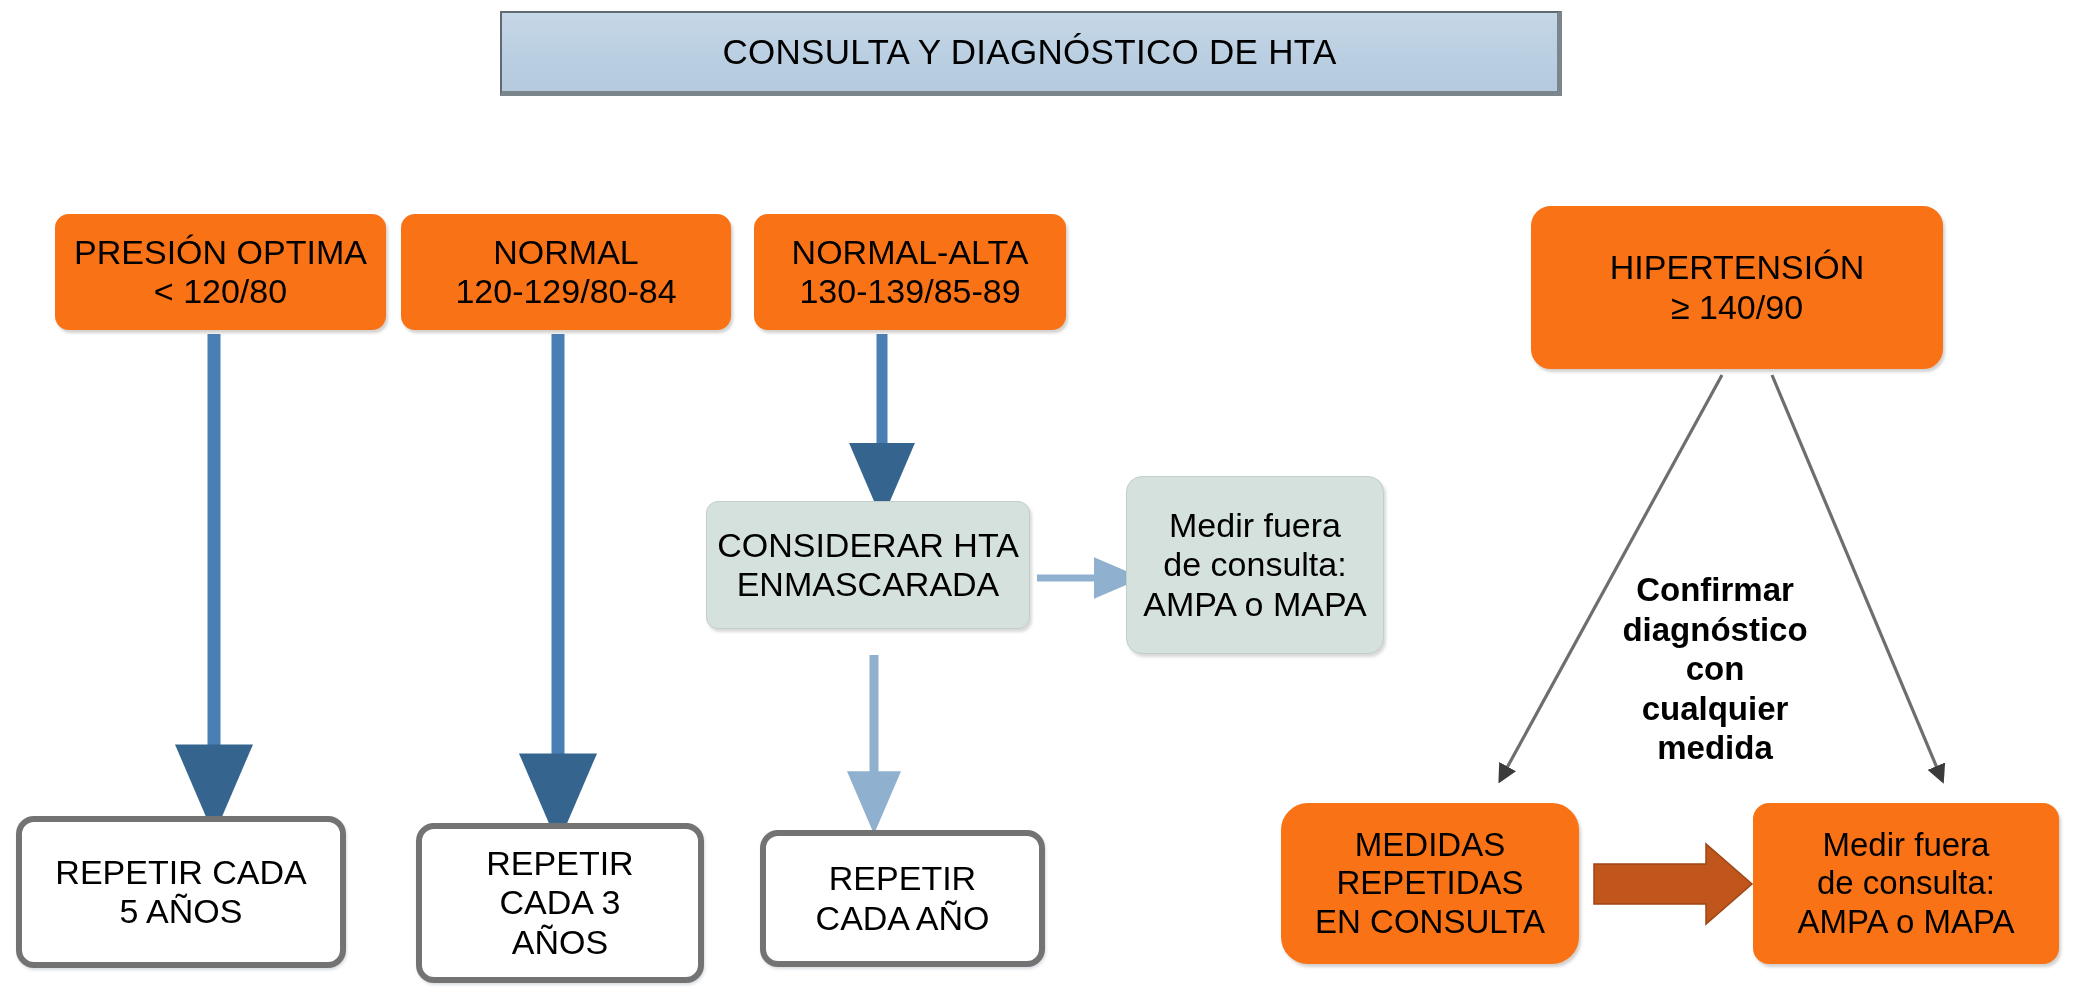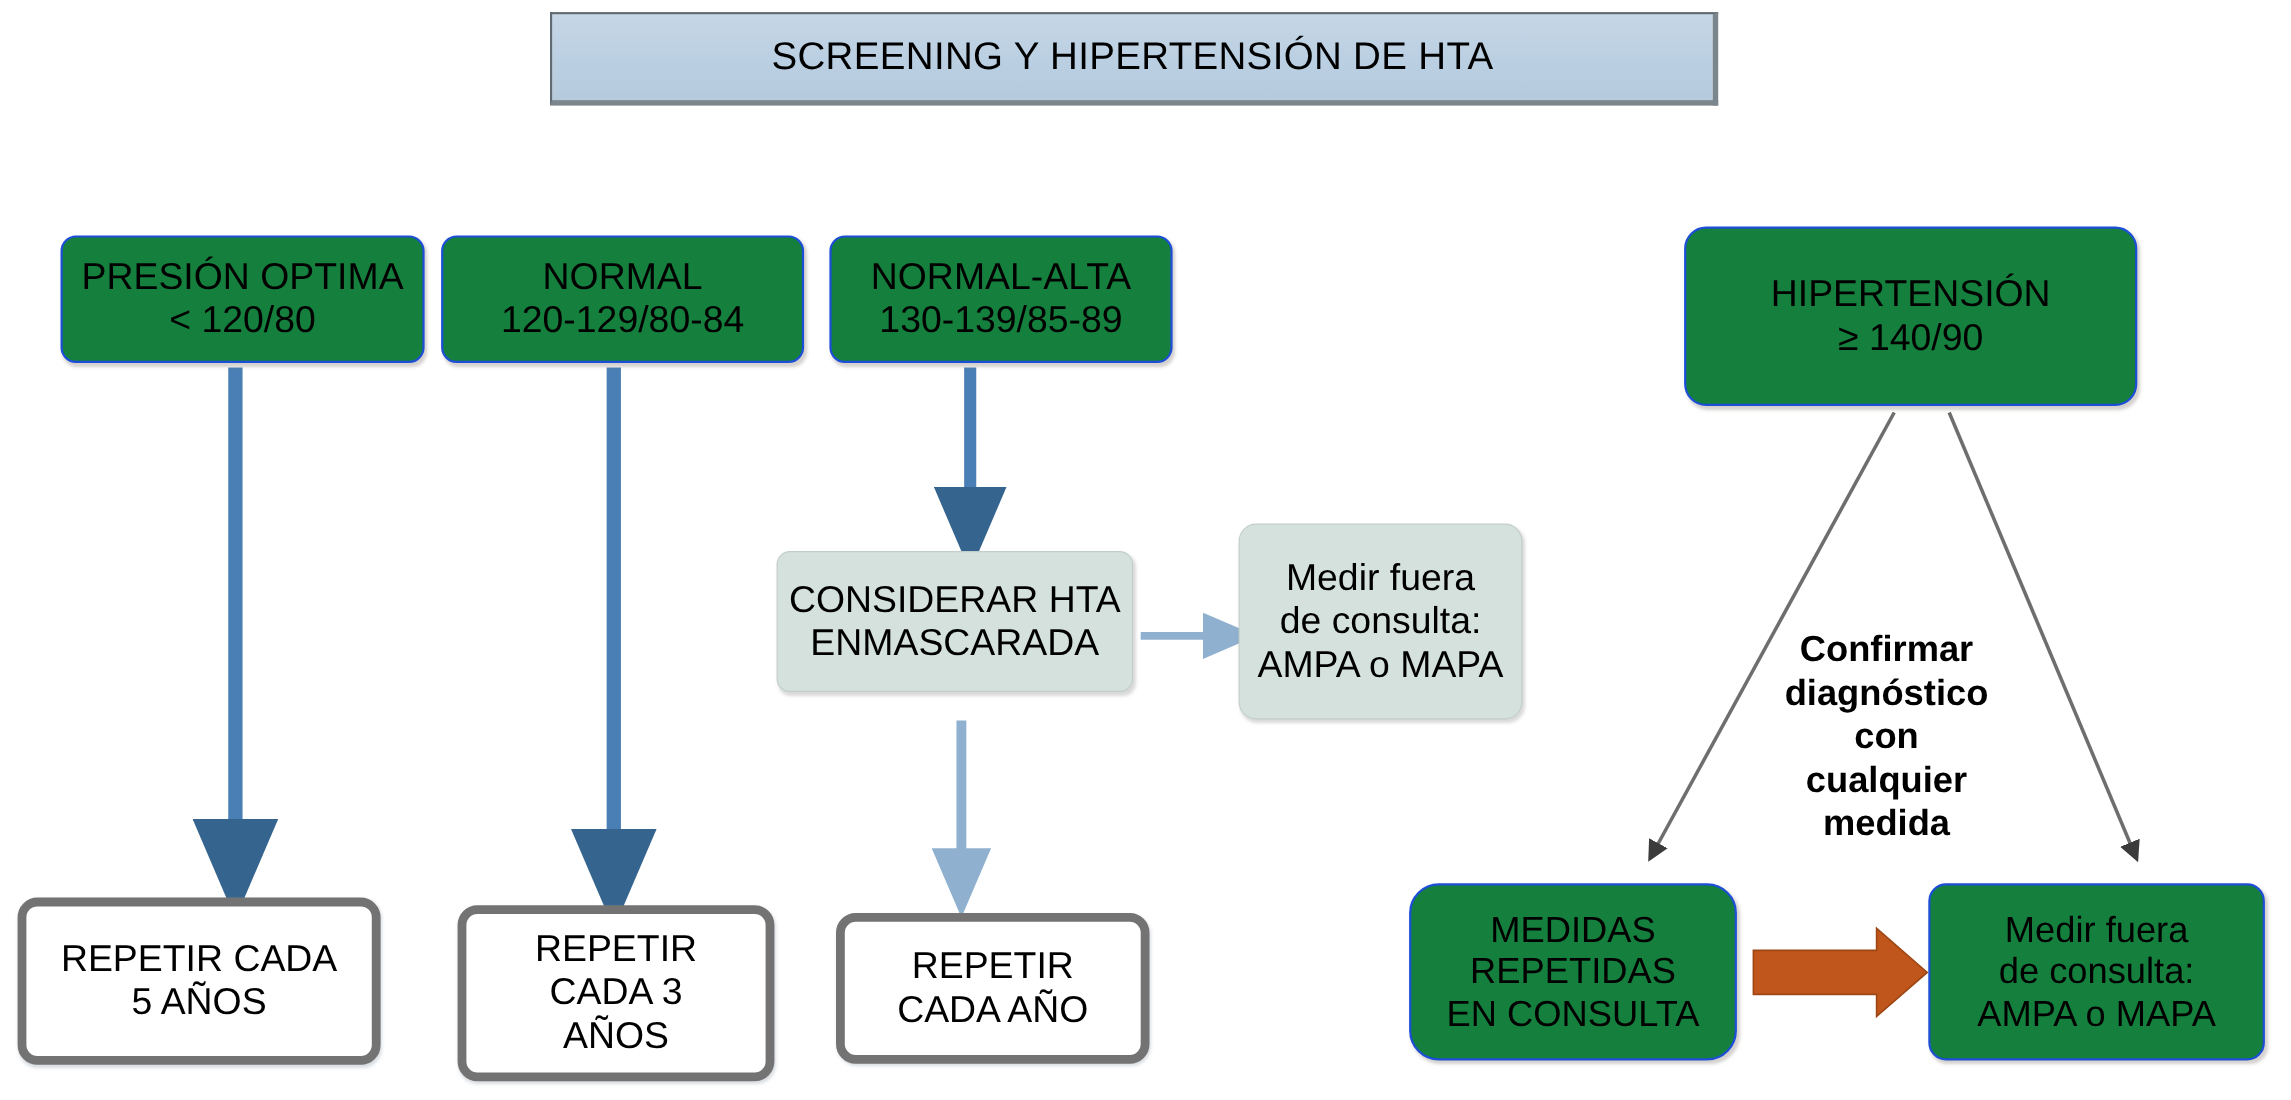--- a/index.html
+++ b/index.html
@@ -41,22 +41,22 @@
     border-right-width: 5px;
     border-bottom-width: 5px;
     border-right-color: #7b858c;
     border-bottom-color: #7b858c;
     font-size: 35px;
     letter-spacing: 0.3px;
   }
 
   
   .peach {
-    background: #15803d;
-    border: 2px solid #1d4ed8;
+    background: #f97316;
+    border: 2px solid #f97316;
     border-radius: 14px;
     box-shadow: 2px 3px 3px rgba(130,120,115,0.35);
     font-size: 34px;
   }
   .n-optima   { left: 55px;  top: 214px; width: 331px; height: 116px; }
   .n-normal   { left: 401px; top: 214px; width: 330px; height: 116px; }
   .n-alta     { left: 754px; top: 214px; width: 312px; height: 116px; }
   .n-hta      { left: 1531px; top: 206px; width: 412px; height: 163px; border-radius: 20px; text-align: center; }
 
   
@@ -66,21 +66,21 @@
     border-radius: 12px;
     box-shadow: 2px 3px 3px rgba(130,130,128,0.30);
     font-size: 34px;
   }
   .n-enmascarada { left: 706px;  top: 501px; width: 324px; height: 128px; }
   .n-medir-green { left: 1126px; top: 476px; width: 258px; height: 178px; border-radius: 16px; }
 
   
   .white-box {
     background: #ffffff;
-    border: 8px solid #737373;
+    border: 6px solid #737373;
     border-radius: 18px;
     box-shadow: 1px 2px 3px rgba(170,180,190,0.45);
     font-size: 34px;
   }
   .n-rep5   { left: 16px;  top: 816px; width: 330px; height: 152px; }
   .n-rep3   { left: 416px; top: 823px; width: 288px; height: 160px; }
   .n-rep1   { left: 760px; top: 830px; width: 285px; height: 137px; }
 
   
   .n-medidas   { left: 1281px; top: 803px; width: 298px; height: 161px; border-radius: 27px; font-size: 33px; }
@@ -155,21 +155,21 @@
 
     <g>
       <line x1="1772" y1="375" x2="1940" y2="775" stroke="#6e6e6e" stroke-width="3.2" marker-end="url(#head-gray)"></line>
     </g>
 
     <g>
       <path d="M1594,864 L1706,864 L1706,844 L1752,884 L1706,924 L1706,904 L1594,904 Z" fill="#c0561b" stroke="#9d4715" stroke-width="1.5"></path>
     </g>
   </svg>
 
-  <div class="node title-banner">SCREENING Y HIPERTENSIÓN DE HTA</div>
+  <div class="node title-banner">CONSULTA Y DIAGNÓSTICO DE HTA</div>
 
   <div class="node peach n-optima">PRESIÓN OPTIMA
 &lt; 120/80</div>
 
   <div class="node peach n-normal">NORMAL
 120-129/80-84</div>
 
   <div class="node peach n-alta">NORMAL-ALTA
 130-139/85-89</div>
 

